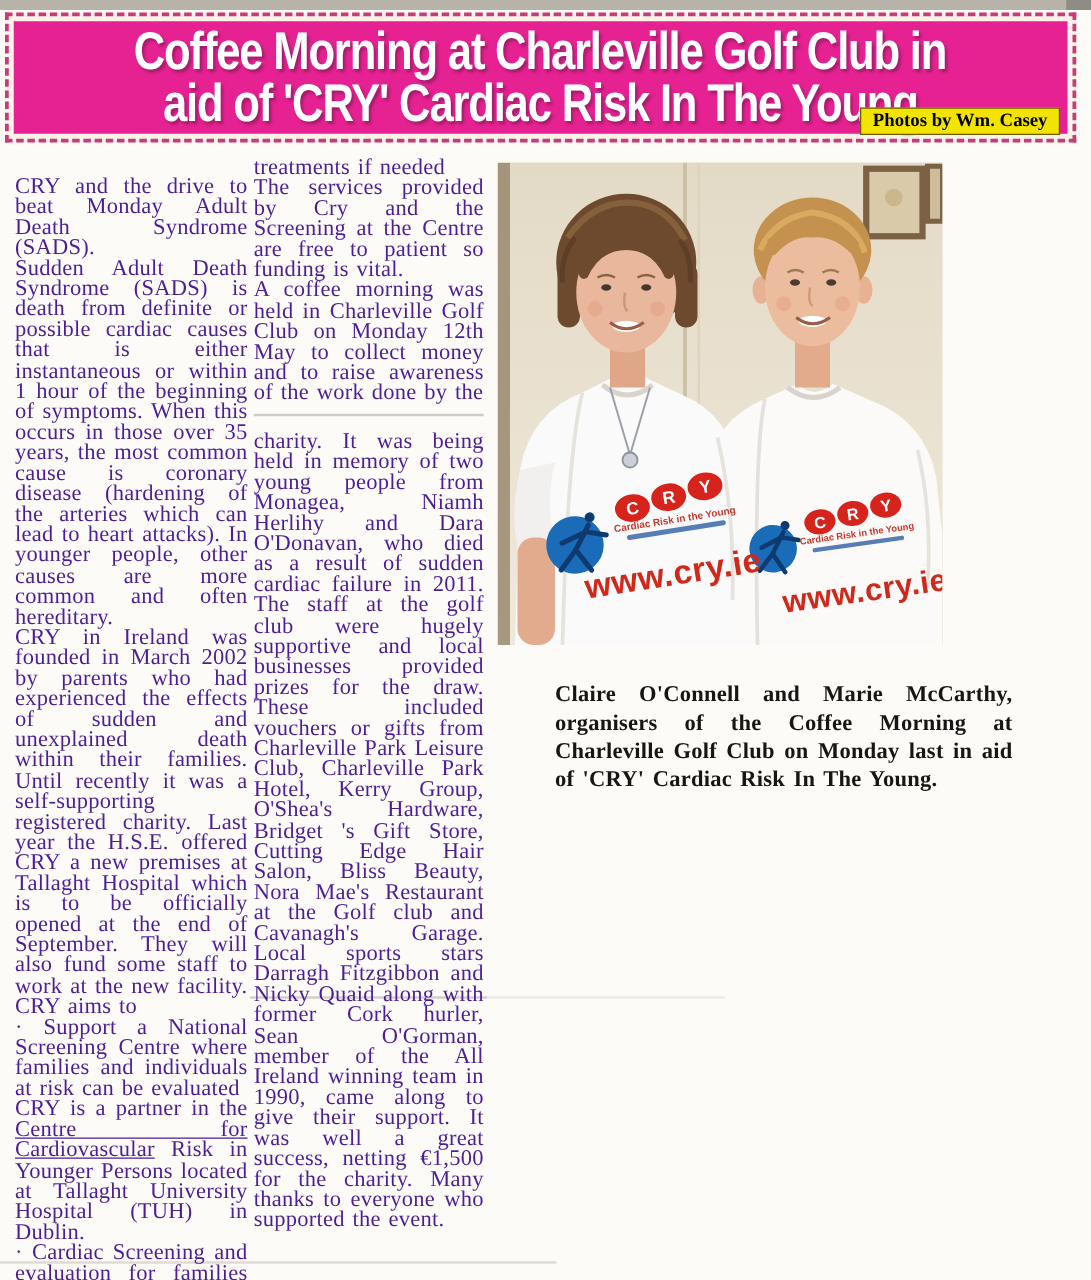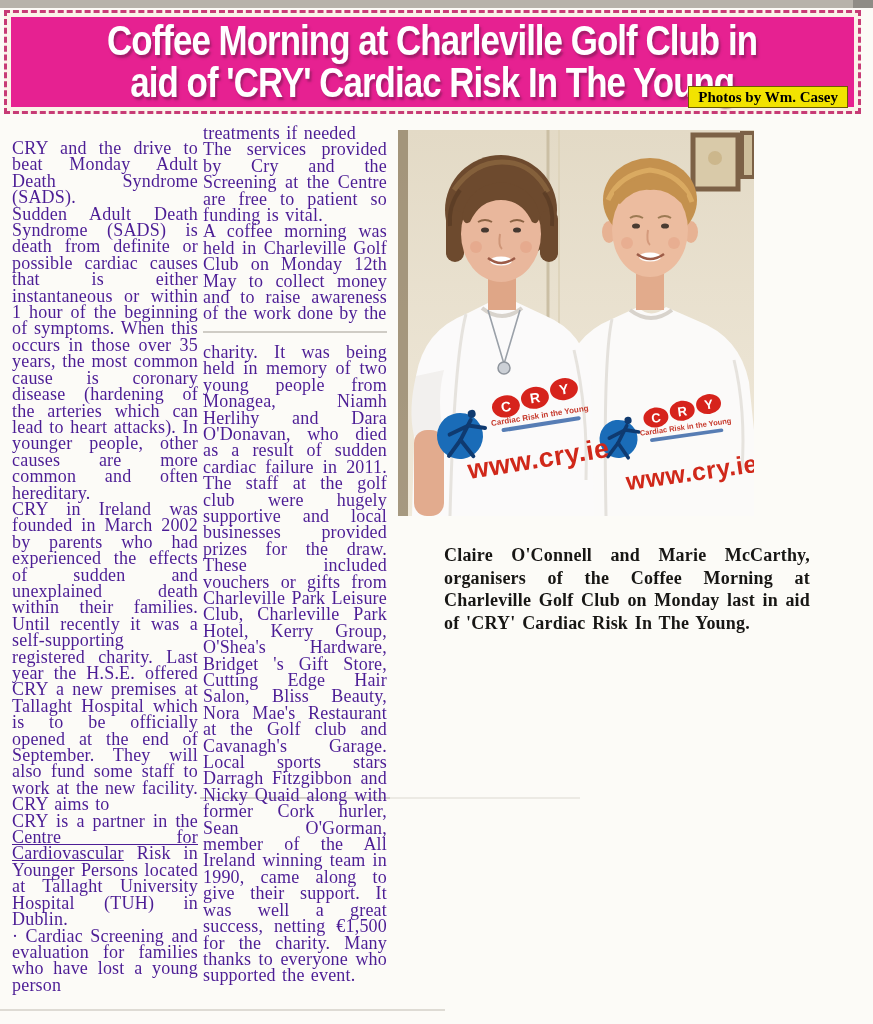--- a/index.html
+++ b/index.html
@@ -73,20 +73,21 @@
     <div class="headline-line">Coffee Morning at Charleville Golf Club in</div>
     <div class="headline-line">aid of 'CRY' Cardiac Risk In The Young</div>
     <div class="photo-credit-badge">Photos by Wm. Casey</div>
   </div>
 </div>
 
 <div class="col" id="col1">
   <p>CRY and the drive to beat Monday Adult Death Syndrome (SADS).</p>
   <p>Sudden Adult Death Syndrome (SADS) is death from definite or possible cardiac causes that is either instantaneous or within 1 hour of the beginning of symptoms. When this occurs in those over 35 years, the most common cause is coronary disease (hardening of the arteries which can lead to heart attacks). In younger people, other causes are more common and often hereditary.</p>
   <p>CRY in Ireland was founded in March 2002 by parents who had experienced the effects of sudden and unexplained death within their families. Until recently it was a self-supporting registered charity. Last year the H.S.E. offered CRY a new premises at Tallaght Hospital which is to be officially opened at the end of September. They will also fund some staff to work at the new facility. CRY aims to</p>
+  <p>· Support a National Screening Centre where families and individuals at risk can be evaluated</p>
   <p><span>CRY is a partner in the </span><span class="underline-phrase">Centre for Cardiovascular</span><span> Risk in Younger Persons located at Tallaght University Hospital (TUH) in Dublin.</span></p>
   <p>· Cardiac Screening and evaluation for families who have lost a young person</p>
 
 </div>
 
 <div class="col" id="col2">
   <p>treatments if needed</p>
   <p>The services provided by Cry and the Screening at the Centre are free to patient so funding is vital.</p>
   <p>A coffee morning was held in Charleville Golf Club on Monday 12th May to collect money and to raise awareness of the work done by the</p>
   <hr class="block-divider">

